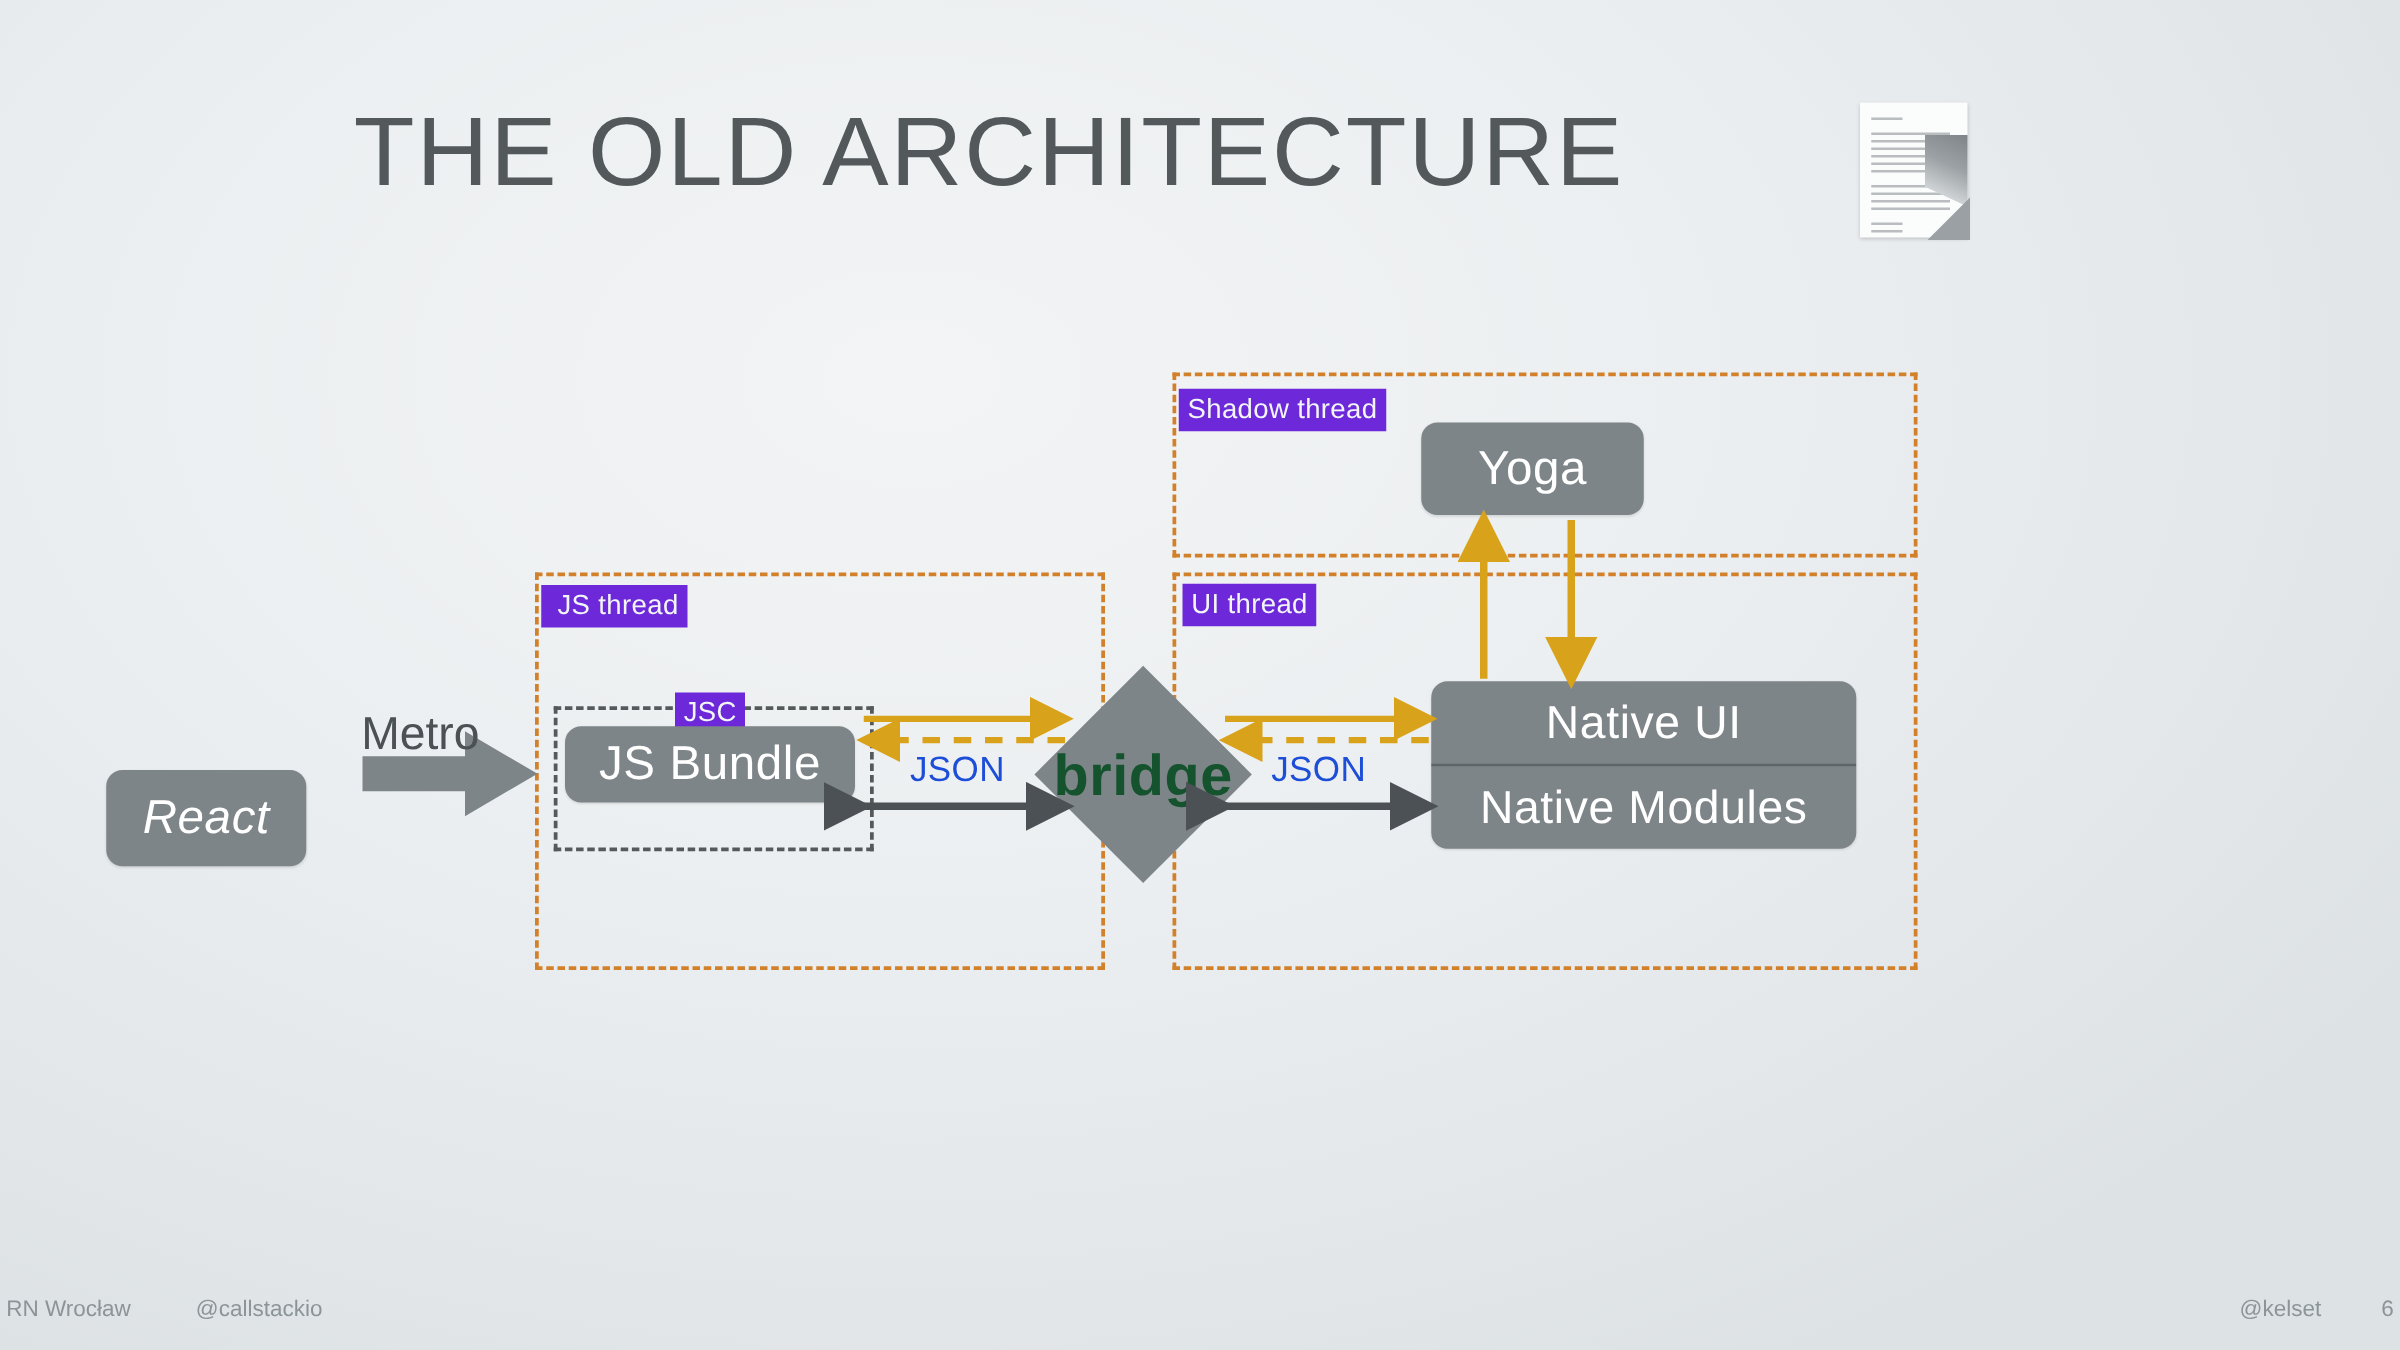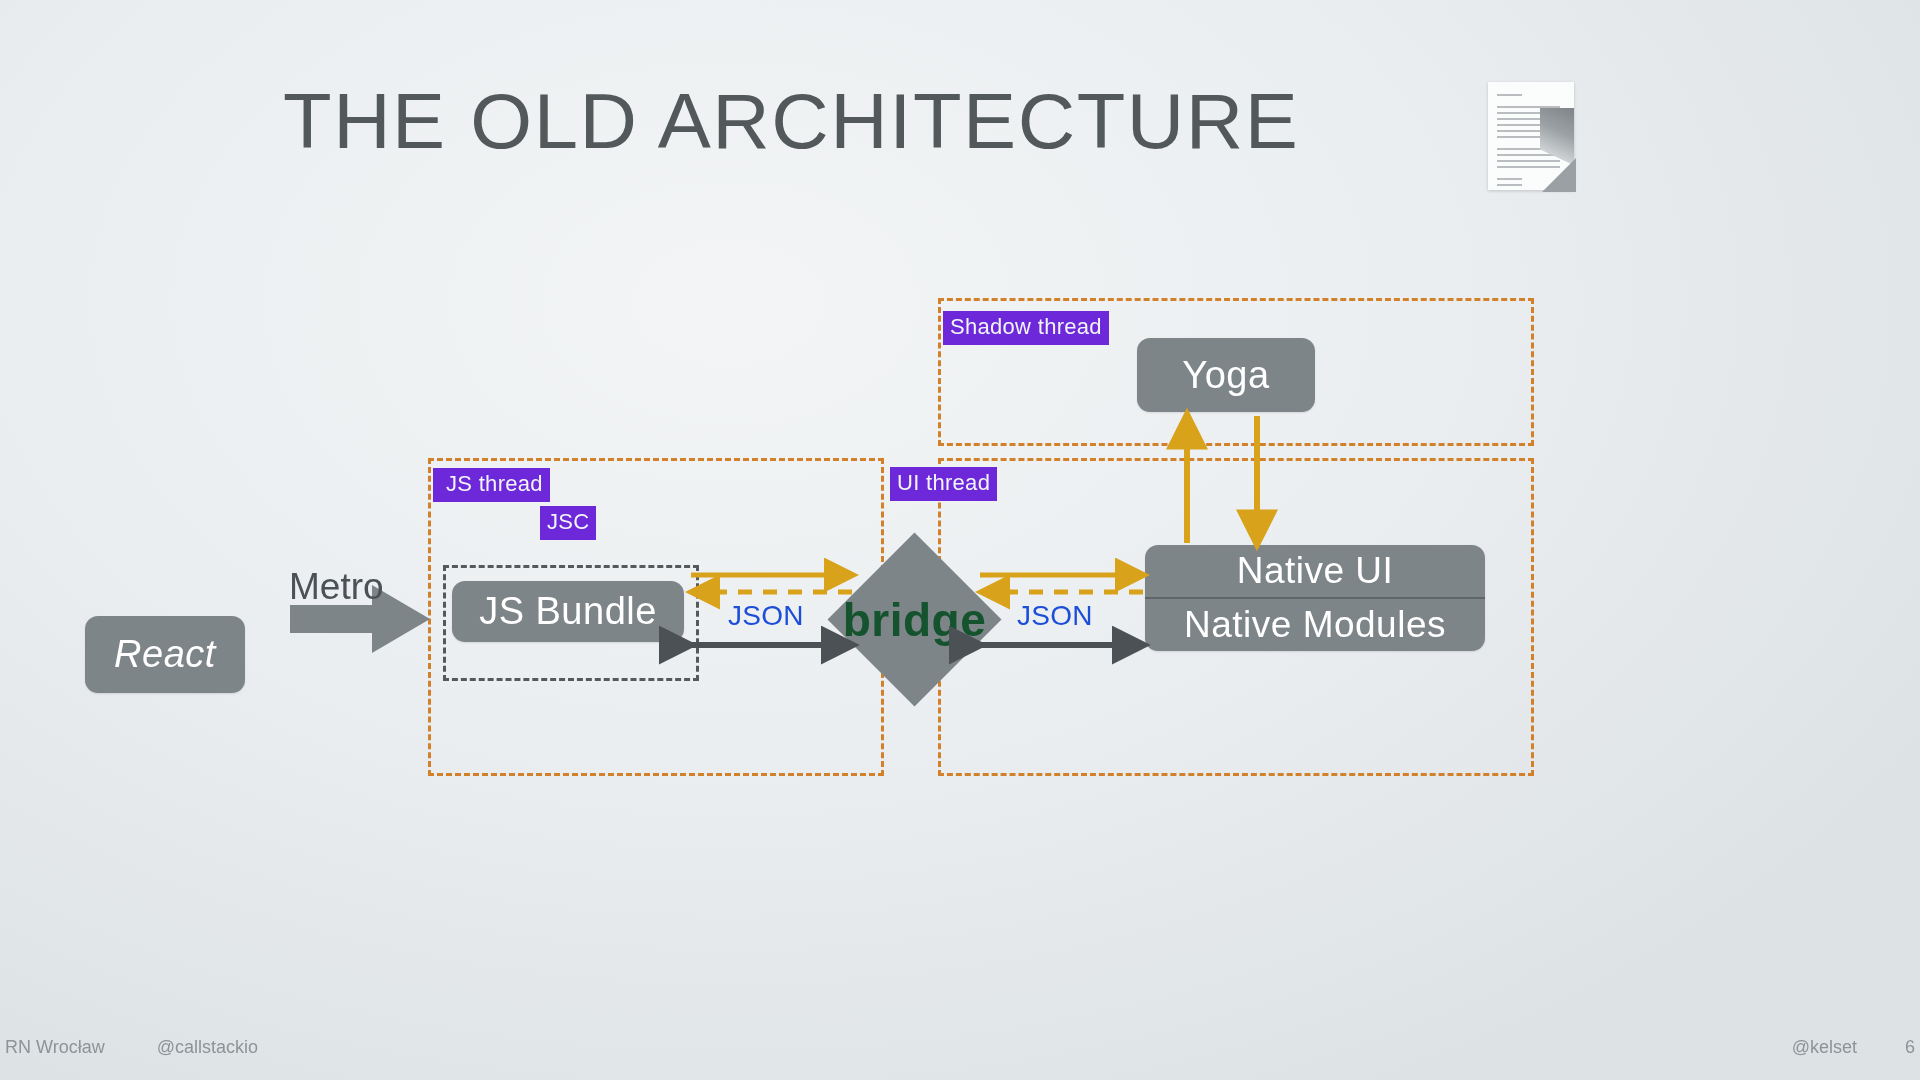--- a/index.html
+++ b/index.html
@@ -157,44 +157,44 @@
         <div class="ln s"></div>
     </div>
     <div class="curl2"></div>
     <div class="curl"></div>
   </div>
 
   <div class="thread-box" style="left:428px;top:458px;width:456px;height:318px;"></div>
   <div class="thread-label" style="left:433px;top:468px;padding-left:13px;">JS thread</div>
 
   <div class="thread-box" style="left:938px;top:458px;width:596px;height:318px;"></div>
-  <div class="thread-label" style="left:890px;top:467px;">UI thread</div>
+  <div class="thread-label" style="left:946px;top:467px;">UI thread</div>
 
   <div class="thread-box" style="left:938px;top:298px;width:596px;height:148px;"></div>
   <div class="thread-label" style="left:943px;top:311px;">Shadow thread</div>
 
   <div class="jsc-box" style="left:443px;top:565px;width:256px;height:116px;"></div>
-  <div class="thread-label" style="left:540px;top:506px;">JSC</div>
+  <div class="thread-label" style="left:540px;top:554px;">JSC</div>
 
   <div class="node" style="left:85px;top:616px;width:160px;height:77px;font-size:38px;font-style:italic;">
     <span>React</span>
   </div>
 
   <div class="node" style="left:452px;top:581px;width:232px;height:61px;font-size:38px;">
     <span>JS Bundle</span>
   </div>
 
   <div class="diamond" style="left:853px;top:558px;width:123px;height:123px;"></div>
   <div class="diamond-label" style="left:853px;top:558px;width:123px;height:123px;">bridge</div>
 
   <div class="node" style="left:1137px;top:338px;width:178px;height:74px;font-size:38px;">
     <span>Yoga</span>
   </div>
 
-  <div class="node stacked" style="left:1145px;top:545px;width:340px;height:106px;font-size:37px;">
+  <div class="node stacked" style="left:1145px;top:545px;width:340px;height:134px;font-size:37px;">
     <div class="half top">
       <span>Native UI</span>
     </div>
     <div class="half">
       <span>Native Modules</span>
     </div>
   </div>
 
   <svg class="overlay" viewBox="0 0 1920 1080">
     <defs>

